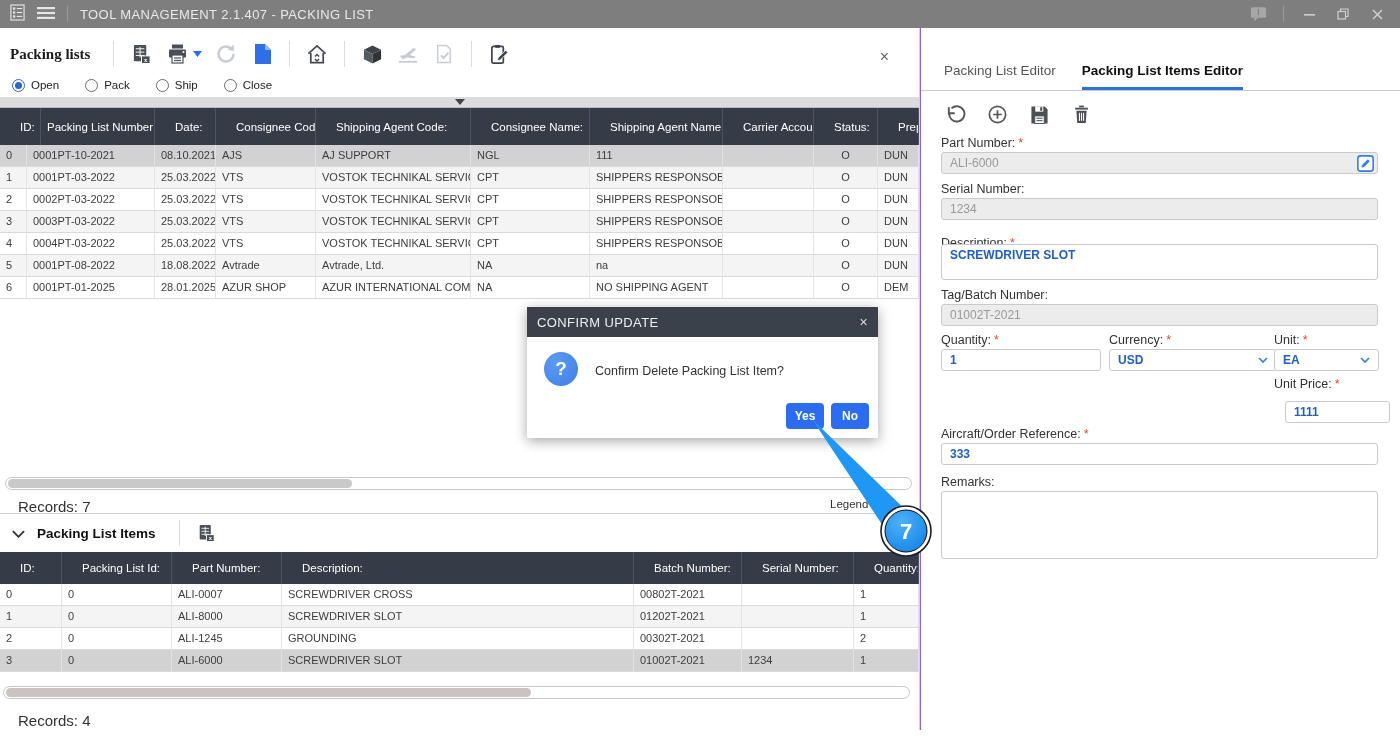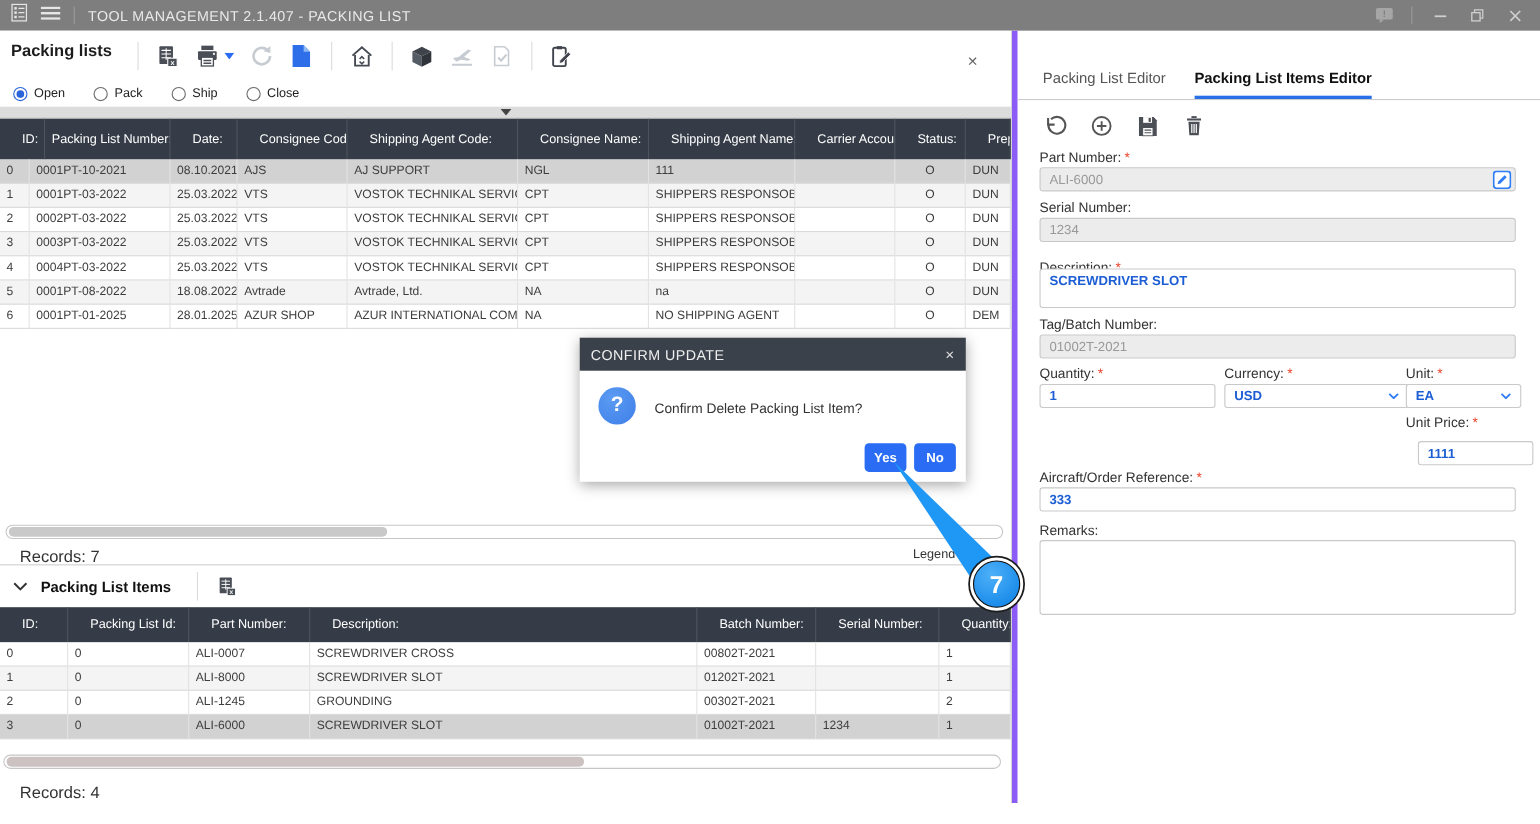--- a/index.html
+++ b/index.html
@@ -14,21 +14,21 @@
   .tb-right { margin-left:auto; display:flex; align-items:center; gap:16px; padding-right:14px; }
   .winbtn { display:flex; align-items:center; justify-content:center; width:18px; height:18px; }
 
   
   #main { position:absolute; top:28px; left:0; width:920px; bottom:19px; background:#fff; border-right:1px solid #d5d5d5; }
   #panel { position:absolute; top:28px; left:920px; right:0; bottom:19px; background:#fff; }
   #statusbar { position:absolute; left:0; right:0; bottom:0; height:19px; background:#8d8d8d; color:#f2f2f2; font-size:10.5px; display:flex; align-items:center; gap:18px; padding-left:20px; }
 
   
   .toolbar { position:absolute; top:0; left:0; right:0; height:68px; background:#fff; padding:10px 10px 0 10px; }
-  .tool-row1 { display:flex; align-items:flex-start; height:32px; }
+  .tool-row1 { display:flex; align-items:center; height:32px;font-family:Liberation Serif, serif; }
   .tool-title { font-size:15px; font-weight:bold; color:#1c1c1c; margin-right:14px; }
   .tdiv { width:1px; height:26px; background:#dcdcdc; margin:0 9px; }
   .ticon { display:flex; align-items:center; justify-content:center; width:26px; height:26px; margin:0 5px; }
   .ticon svg { display:block; }
   .caret-blue { margin-left:-4px; }
   .main-close { position:absolute; top:22px; right:30px; font-size:16px; color:#666; line-height:14px; }
   .radio-row { display:flex; align-items:center; gap:26px; height:26px; margin-top:2px; padding-left:2px; }
   .radio-item { display:flex; align-items:center; gap:6px; font-size:11.5px; color:#222; }
   .radio { width:13px; height:13px; border-radius:50%; border:1px solid #6b6b6b; background:#fff; position:relative; flex:0 0 auto; }
   .radio.sel { border-color:#2a66d9; }
@@ -61,21 +61,21 @@
 
   .records-row { position:absolute; left:18px; font-size:15px; color:#333; }
   #records1 { top:470px; }
   #legend { position:absolute; top:470px; left:830px; font-size:11.5px; color:#333; }
   #records2 { top:684px; }
 
   .sect-head { position:absolute; top:485px; left:0; right:0; height:39px; border-top:1px solid #cfcfcf; display:flex; align-items:center; padding-left:12px; background:#fff; }
   .sect-title { font-size:13.5px; font-weight:bold; color:#111; margin:0 14px 0 12px; }
 
   
-  #panel { border-left:5px solid #8b5cf6; }
+  #panel { border-left:1px solid #8b5cf6; }
   .tabs { position:absolute; top:0; left:0; right:0; height:63px; border-bottom:1px solid #ccc; display:flex; align-items:flex-end; padding-left:23px; gap:26px; }
   .tab { font-size:13.5px; color:#555; padding-bottom:9px; border-bottom:3px solid transparent; }
   .tab.active { color:#111; font-weight:bold; border-bottom-color:#2970e8; }
   .panel-icons { position:absolute; top:75px; left:23px; display:flex; align-items:center; gap:20px; }
   .picon { width:22px; height:22px; display:flex; align-items:center; justify-content:center; }
 
   .form { position:absolute; top:103px; left:20px; right:22px; bottom:0; }
   .f-label { position:absolute; font-size:12.5px; color:#333; white-space:nowrap; }
   .req { color:#e8442c; margin-left:3px; }
   .f-input { position:absolute; height:22px; width:100%; border:1px solid #c9c9c9; border-radius:3px; font-size:12px; padding:0 8px; background:#fff; color:#333; font-family:"Liberation Sans",sans-serif; outline:none; }

